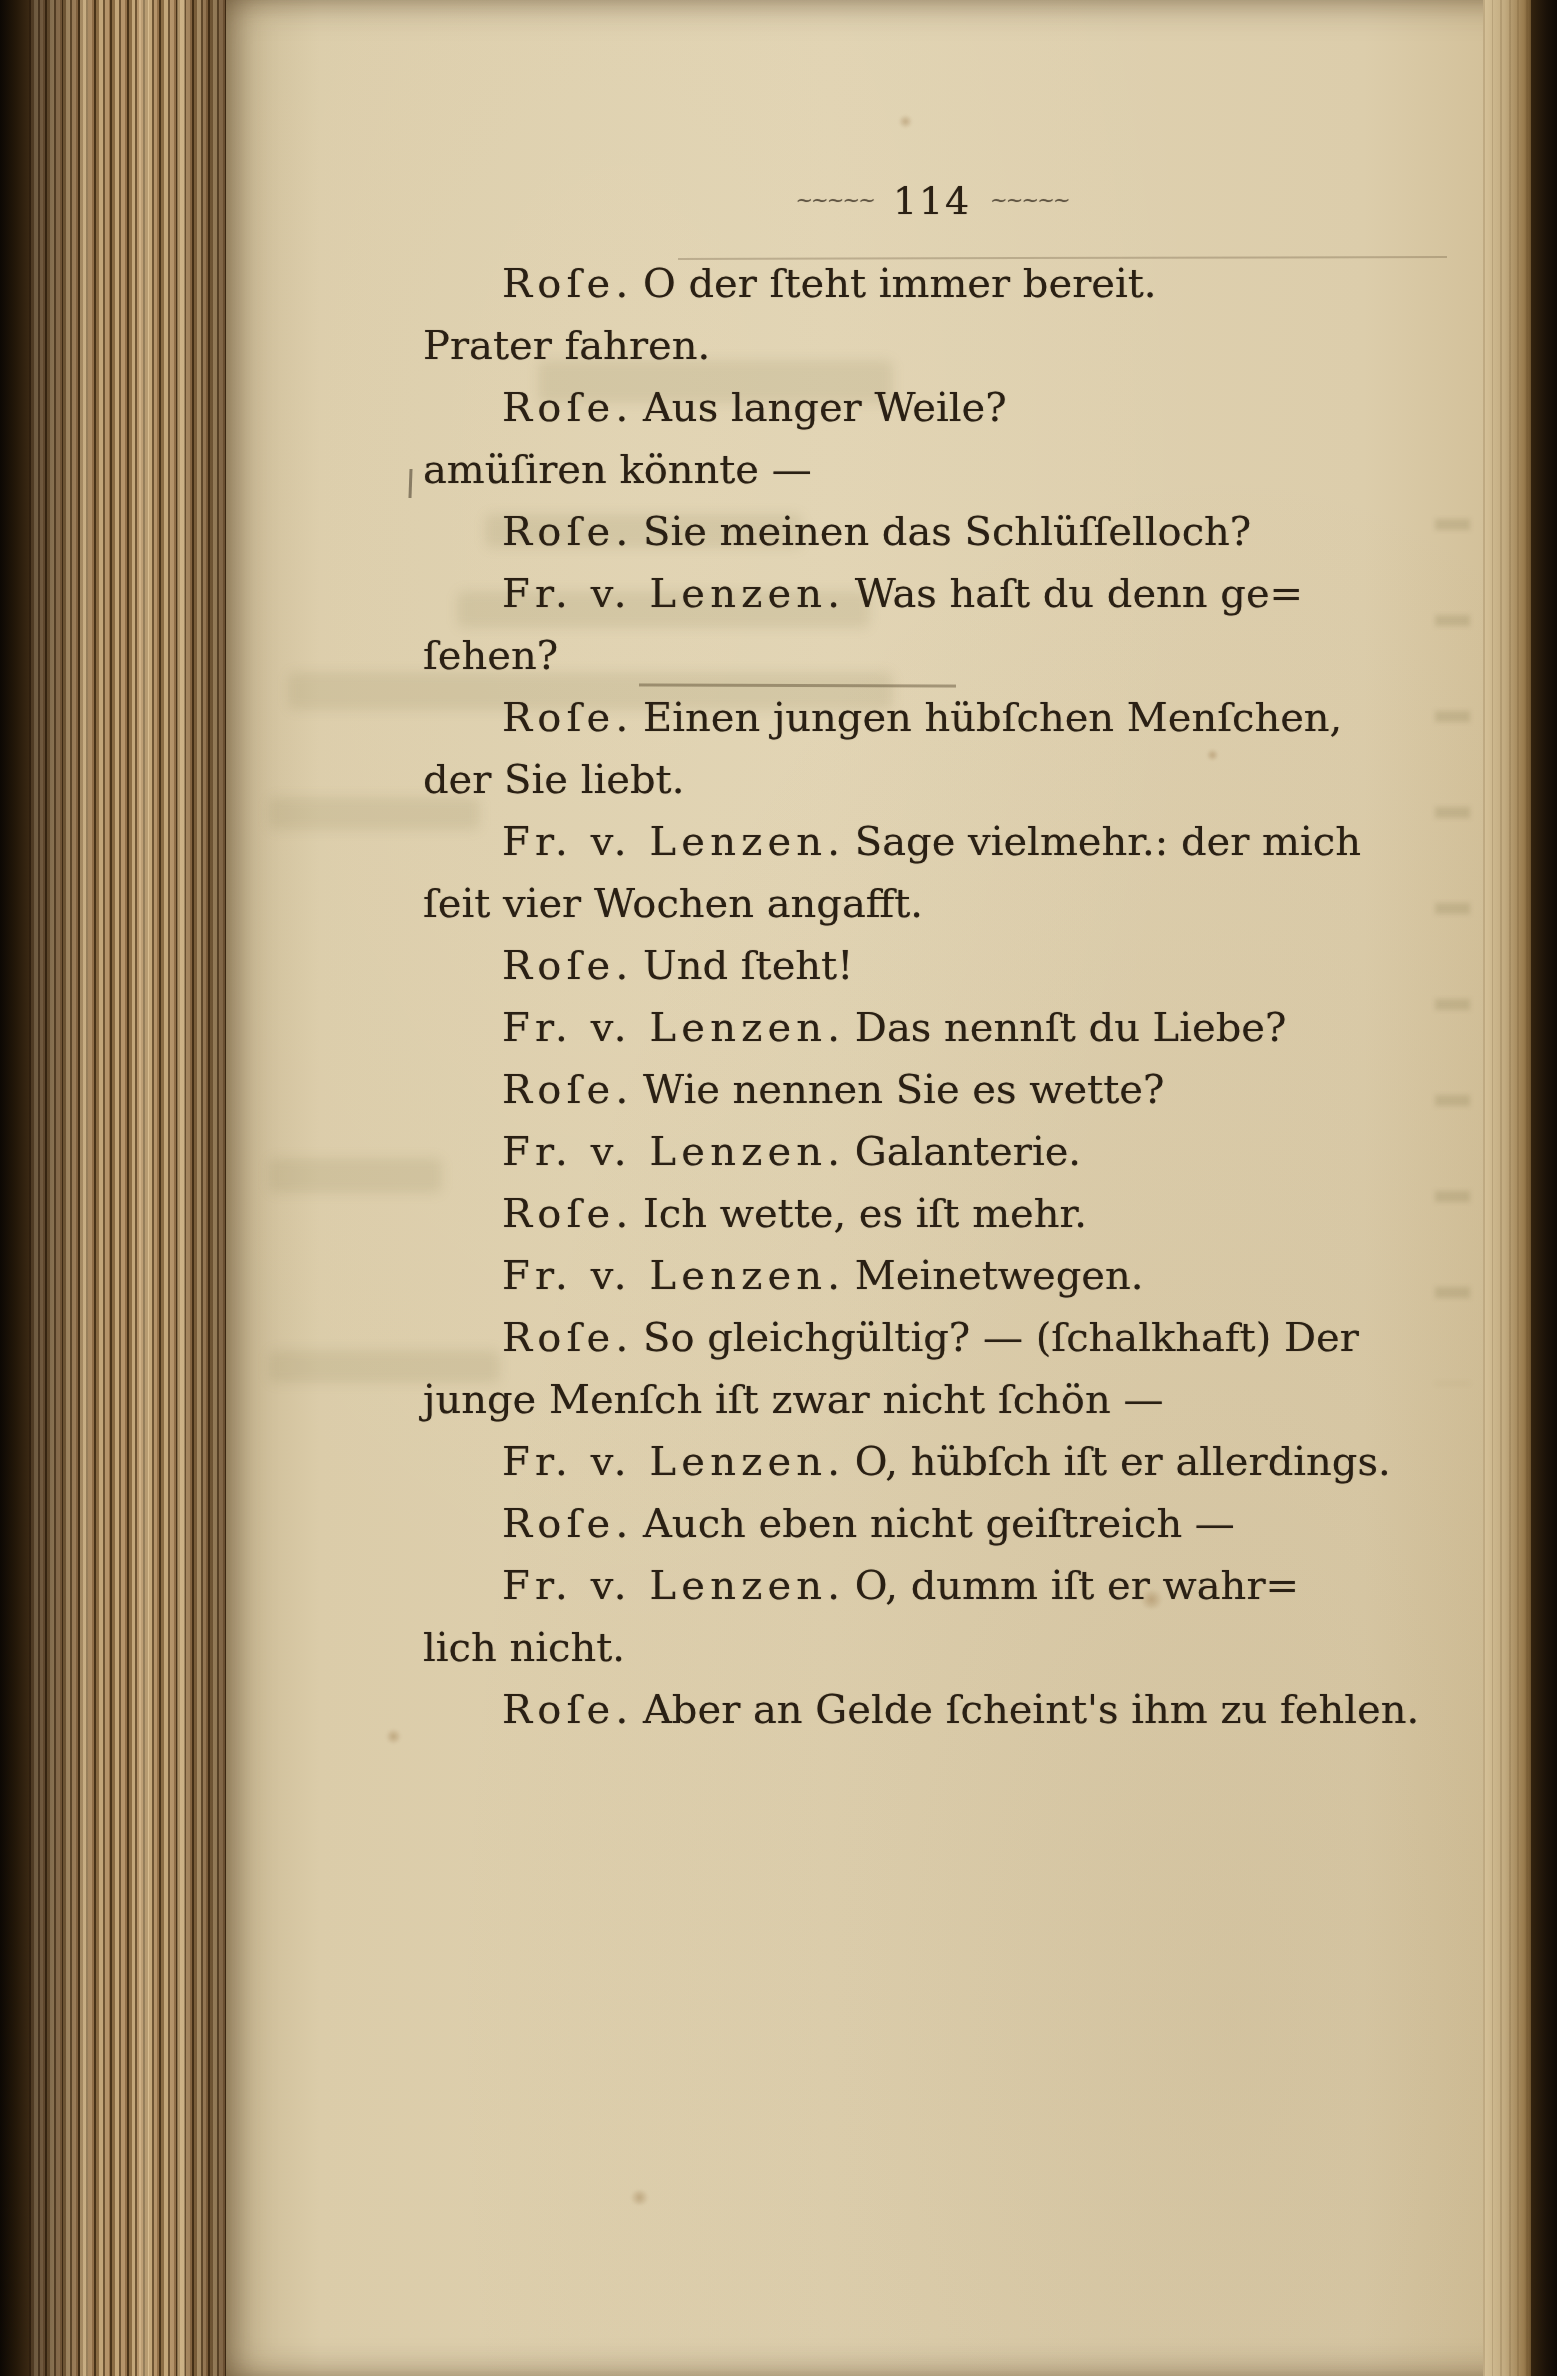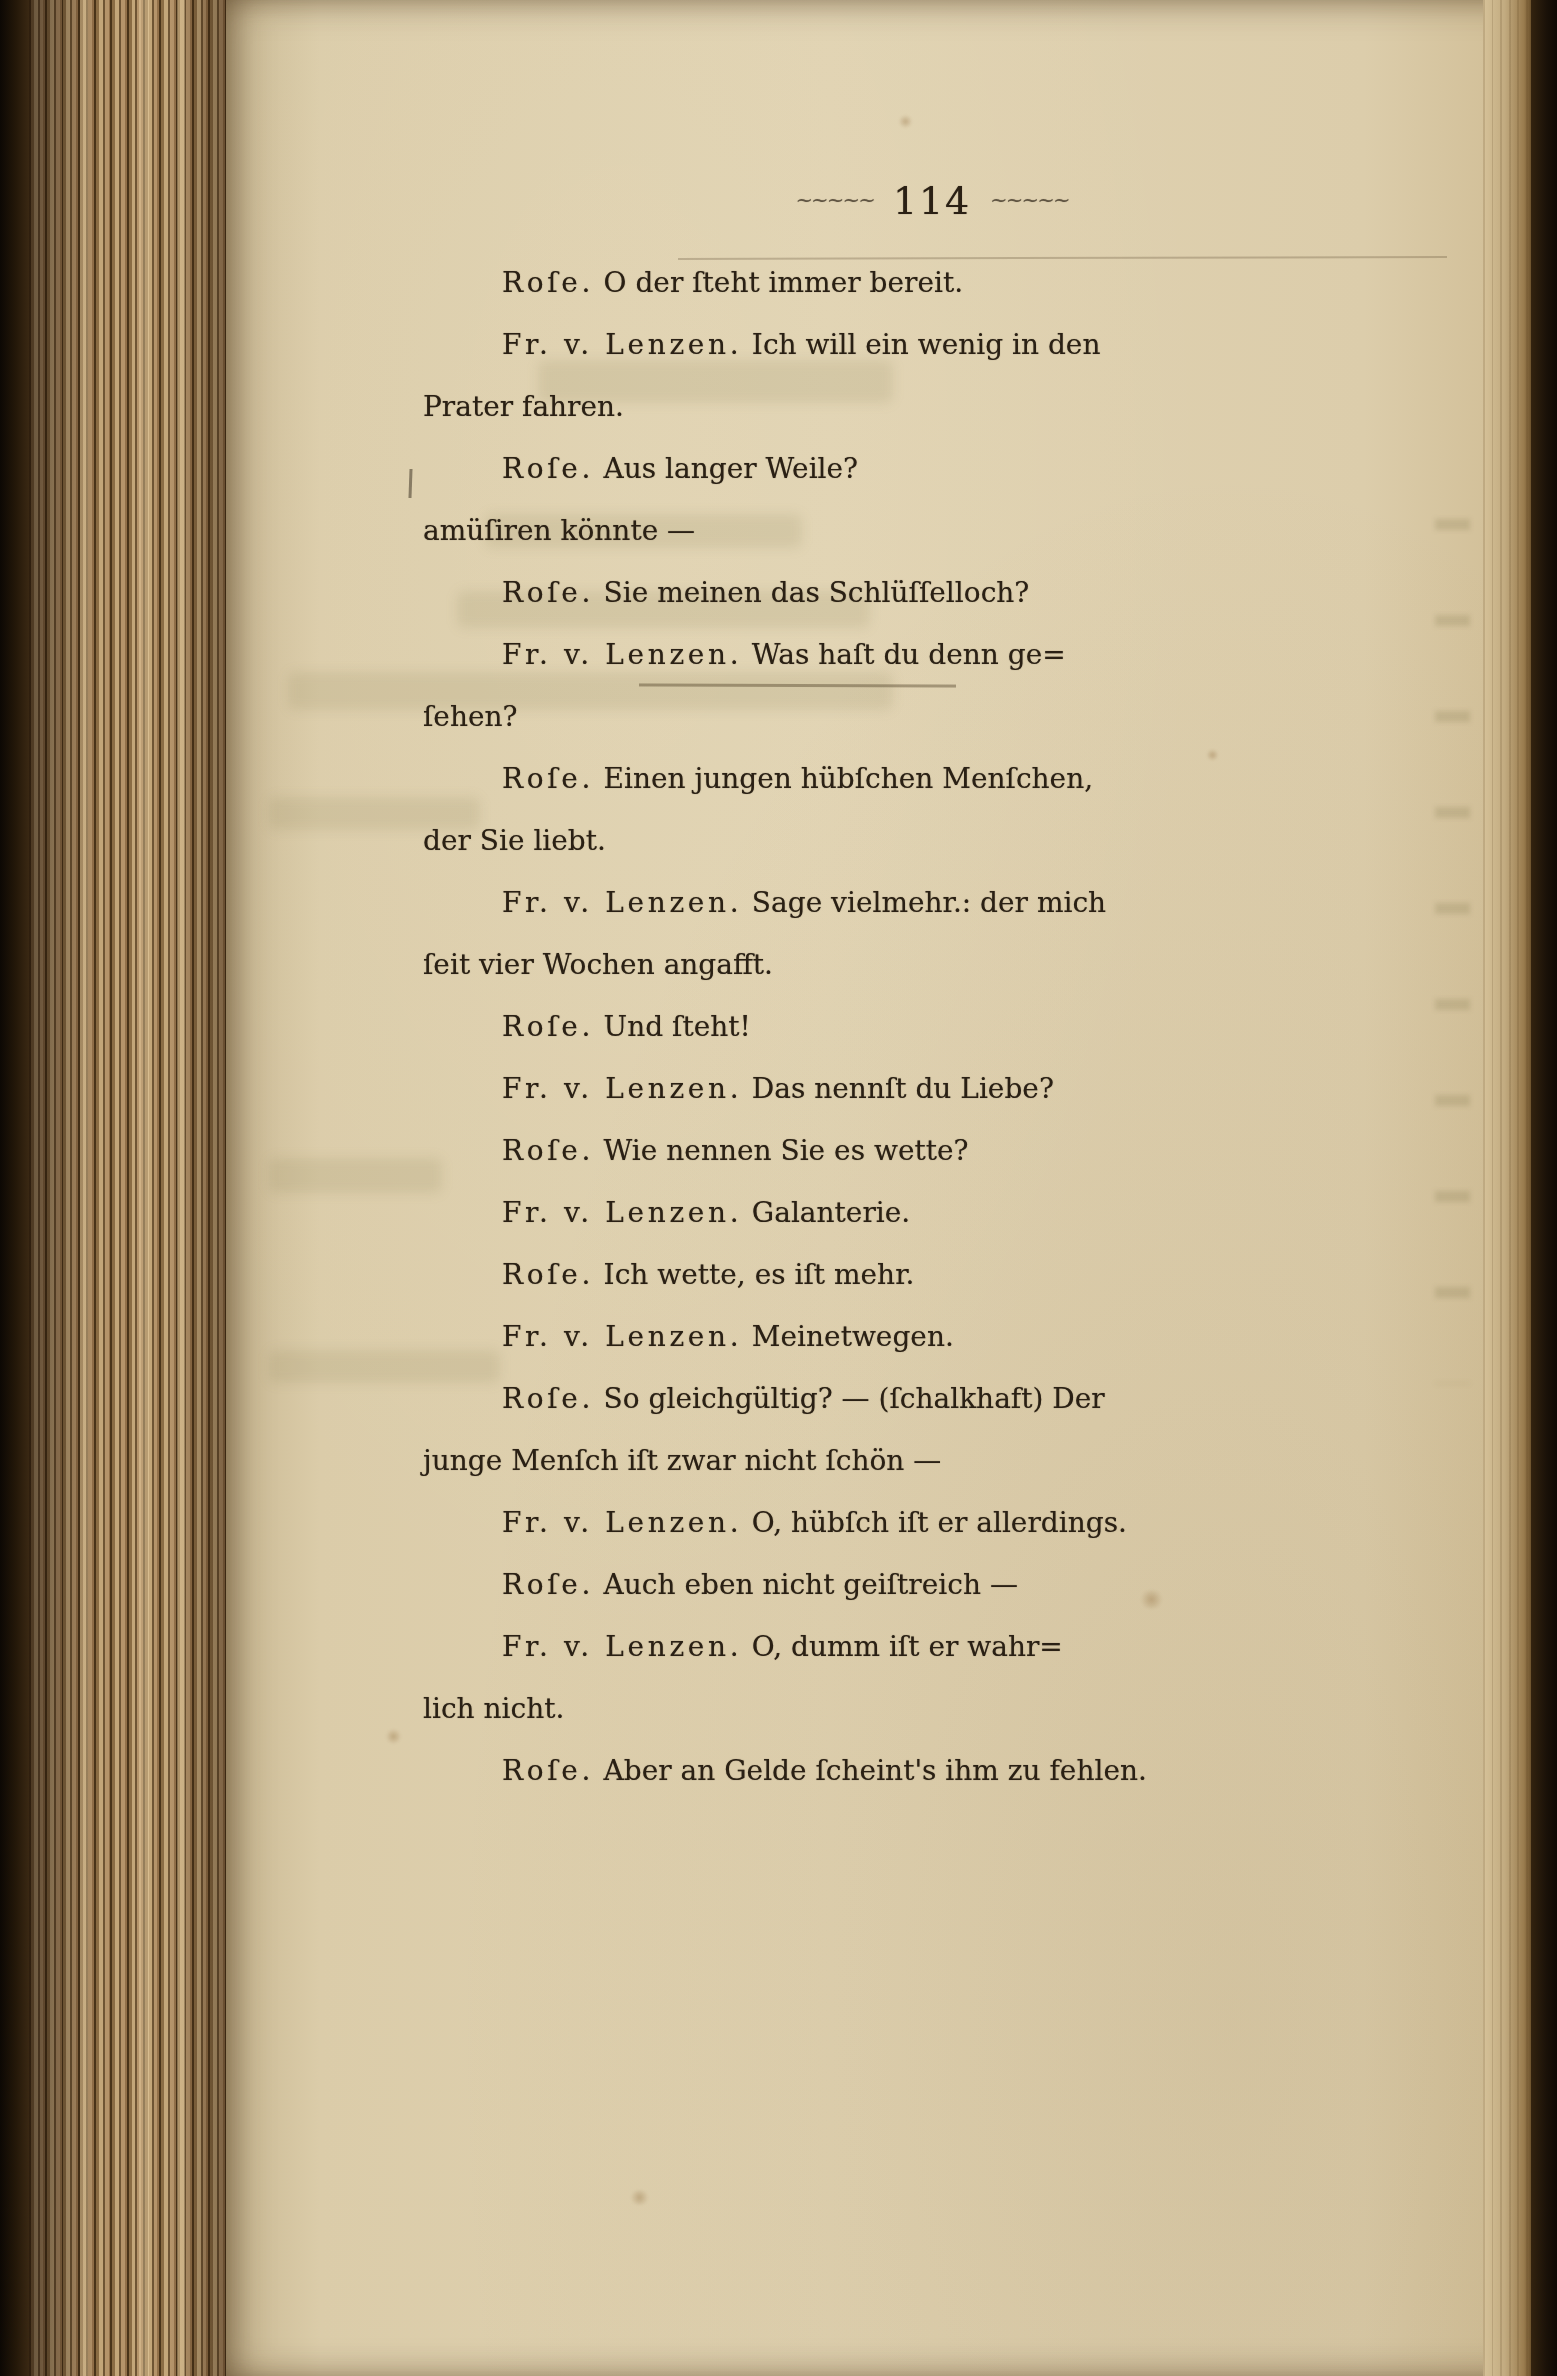--- a/index.html
+++ b/index.html
@@ -70,21 +70,21 @@
     position: relative; top: -6.7px; margin: 0 19px;
   }
   .header-rule {
     position: absolute; left: 452px; top: 257px; width: 769px; height: 1.9px;
     background: rgba(90,72,48,.28); transform: rotate(-0.15deg);
   }
 
   
   .text-block {
     position: absolute; left: 197px; top: 252px; width: 1033px;
-    color: #2a2014; font-size: 28px; line-height: 62px;
+    color: #2a2014; font-size: 40px; line-height: 62px;
     text-shadow: 0 0 1px rgba(42,32,20,.5);
   }
   .para { margin: 0; }
   .line { white-space: nowrap; }
   .line.first { padding-left: 79px; }
   .speaker { letter-spacing: 0.13em; }
   .speech { margin-left: 9.6px; }
 
   
   .blob {
@@ -150,21 +150,20 @@
     <span class="orn">~~~~~</span><span class="pagenum">114</span><span class="orn">~~~~~</span>
   </header>
   <div class="header-rule"></div>
 
   <main class="text-block" id="dialogue">
   <div class="para">
     <div class="line first"><span class="speaker">Roſe.</span><span class="speech">O der ſteht immer bereit.</span></div>
   </div>
 
   <div class="para">
-    <div class="line first"><span class="speaker">Fr. v. Lenzen.</span><span class="speech">Ich will ein wenig in den</span></div>
   <div class="line cont">Prater fahren.</div>
       </div>
 
   <div class="para">
     <div class="line first"><span class="speaker">Roſe.</span><span class="speech">Aus langer Weile?</span></div>
   </div>
 
   <div class="para">
   <div class="line cont">amüſiren könnte —</div>
       </div>

